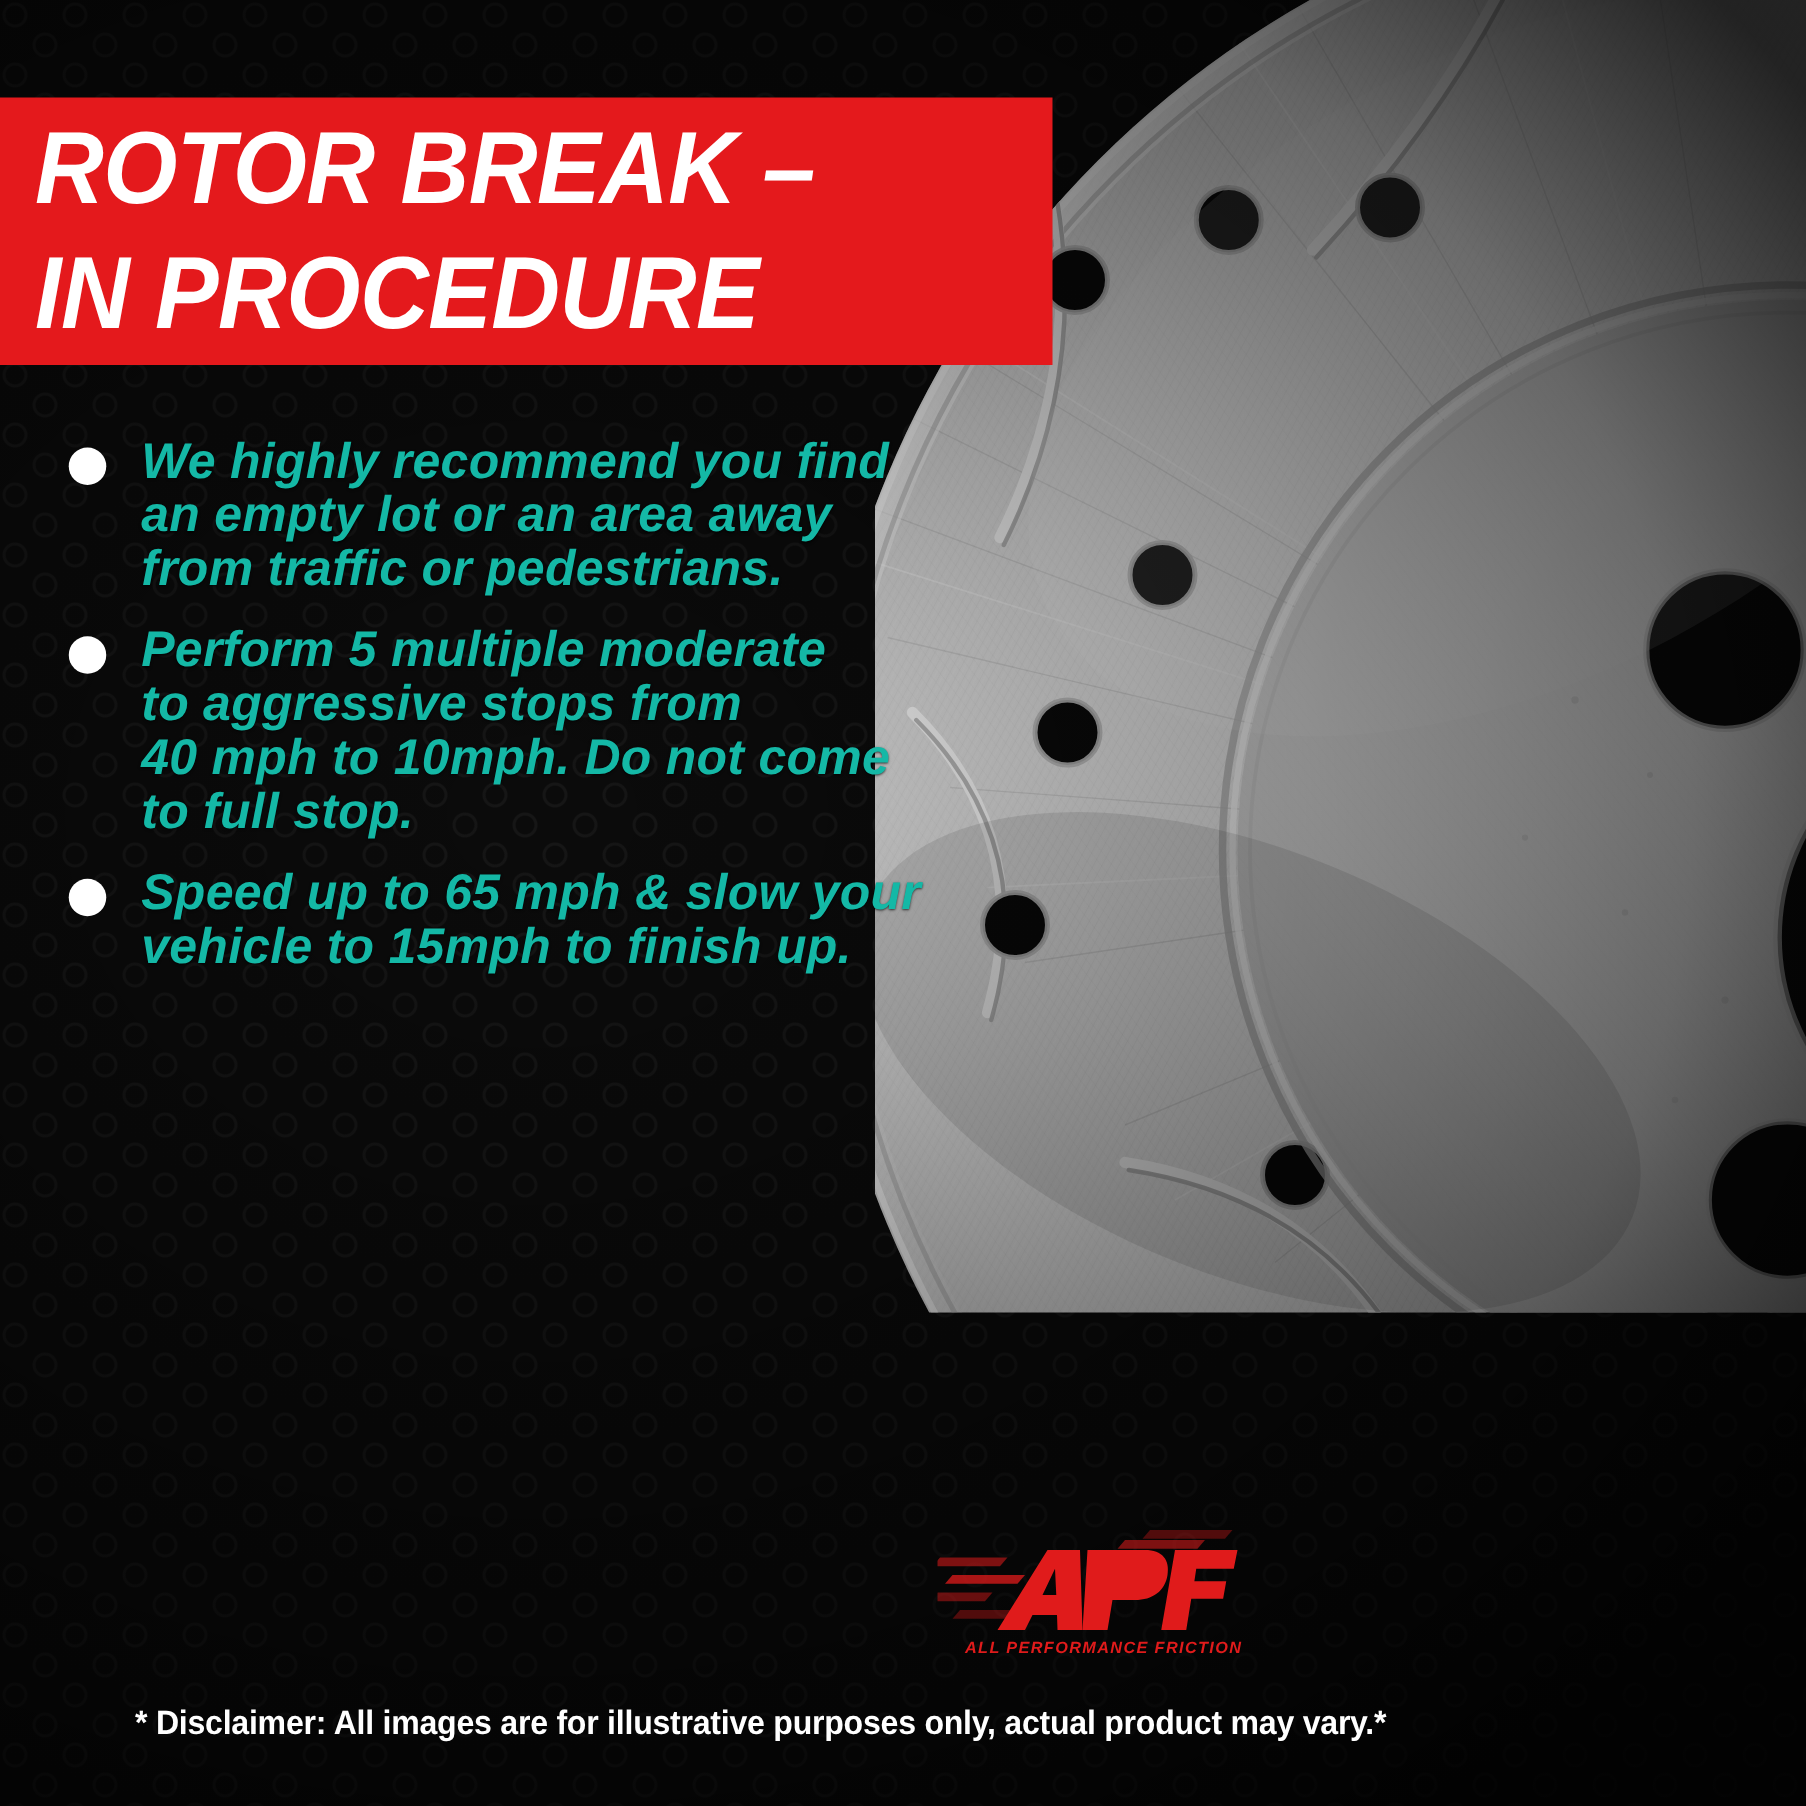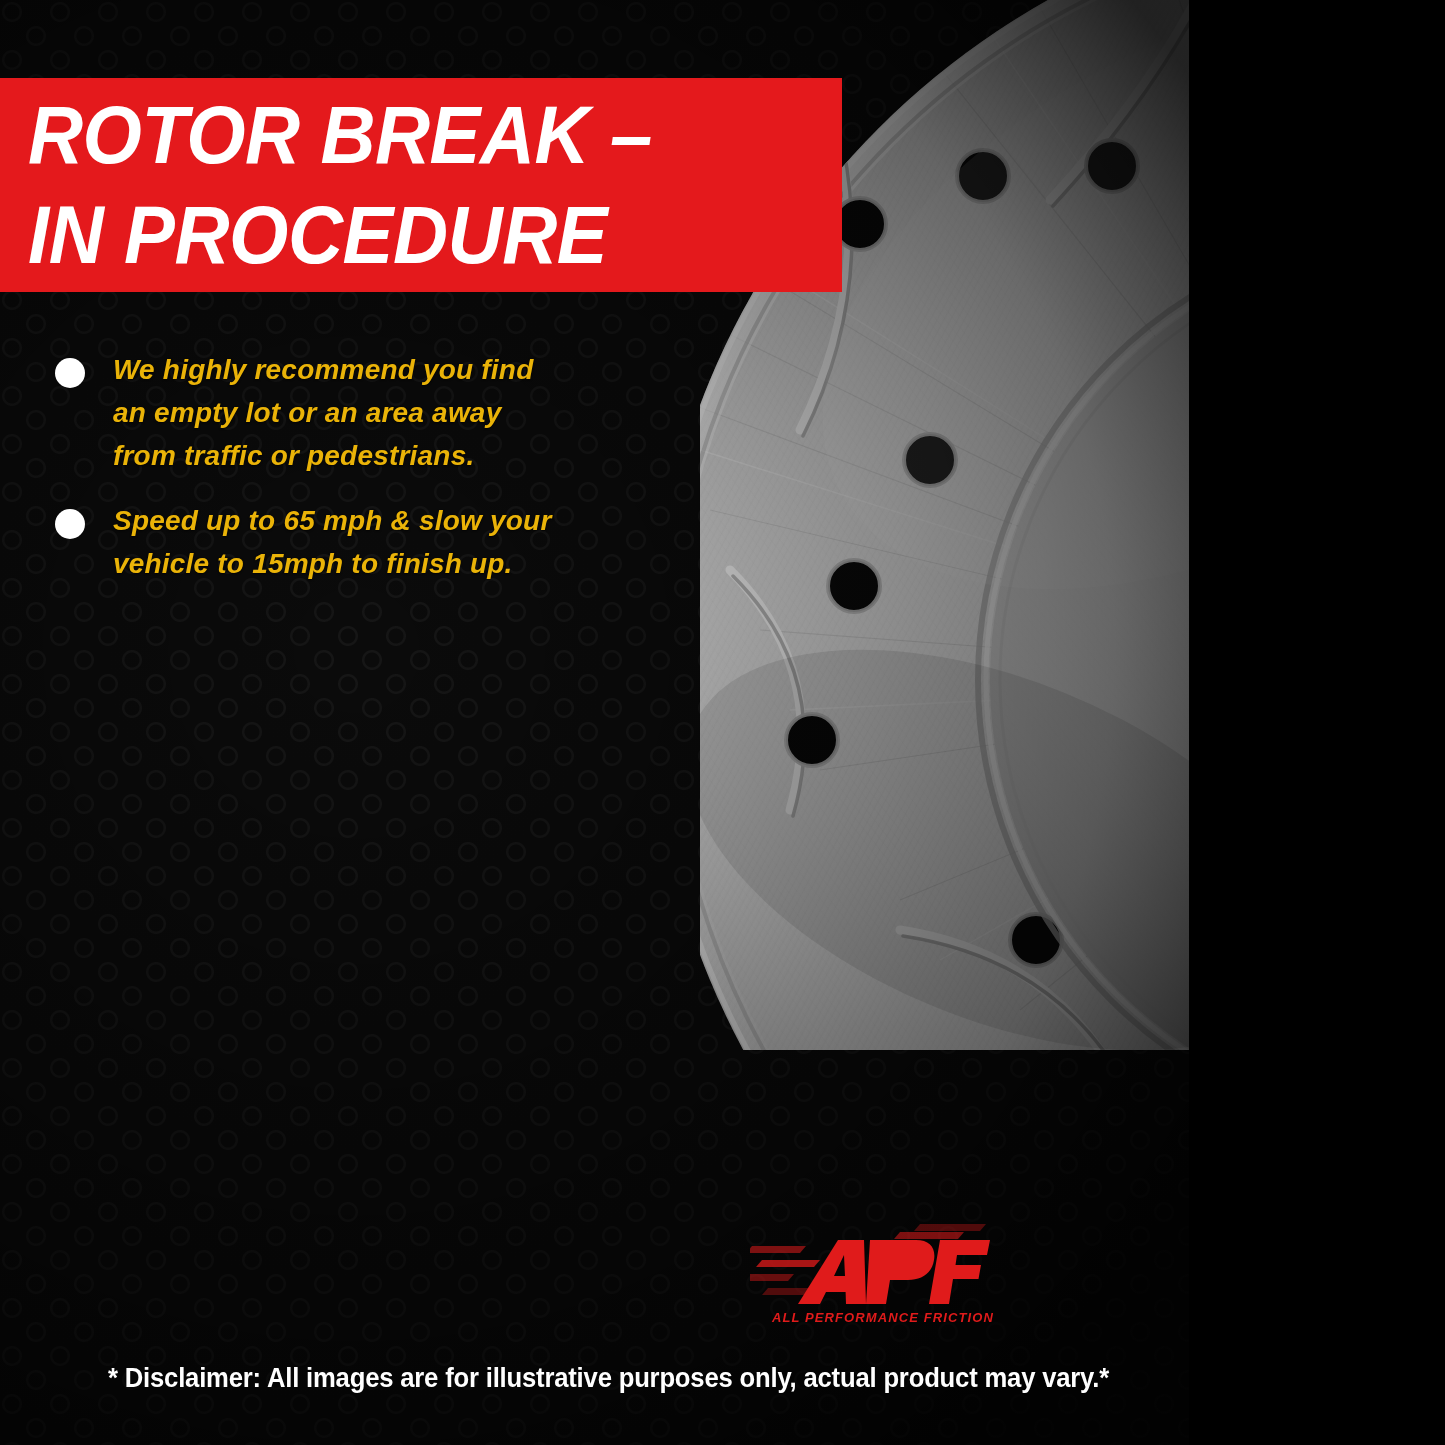--- a/index.html
+++ b/index.html
@@ -6,21 +6,21 @@
   * { margin:0; padding:0; box-sizing:border-box; }
   html, body {
     width:1445px; height:1445px;
     background:#000;
     overflow:hidden;
     font-family:"Liberation Sans", sans-serif;
   }
 
   #page {
     position:relative;
-    width:1189px; height:1445px;
+    width:1445px; height:1445px;
     background:#0a0a0a;
     overflow:hidden;
   }
 
   
   .bg-pattern {
     position:absolute; inset:0;
     background-color:#0b0b0b;
     background-image:
       radial-gradient(circle at 12px 12px, rgba(255,255,255,0.000) 7px, rgba(255,255,255,0.045) 8px, rgba(255,255,255,0.045) 9.5px, rgba(255,255,255,0) 10.5px),
@@ -84,25 +84,25 @@
   .bullet-dot {
     position:absolute;
     left:55px; top:10px;
     width:30px; height:30px;
     border-radius:50%;
     background:#ffffff;
     flex:0 0 auto;
   }
   .bullet-text {
     margin-left:58px;
-    color:#eab308;
+    color:#14b8a6;
     font-family:"Liberation Sans", sans-serif;
     font-weight:bold;
     font-style:italic;
-    font-size:28px;
+    font-size:40px;
     line-height:43px;
     letter-spacing:0.2px;
     white-space:pre-line;
     text-shadow:0 1px 2px rgba(0,0,0,0.7);
   }
 
   
   .apf-logo {
     position:absolute;
     left:750px; top:1222px;
@@ -329,20 +329,27 @@
 
   <div class="bullets">
 
     <div class="bullet-item">
       <span class="bullet-dot"></span>
       <span class="bullet-text">We highly recommend you find
 an empty lot or an area away
 from traffic or pedestrians.</span>
     </div>
 
+    <div class="bullet-item">
+      <span class="bullet-dot"></span>
+      <span class="bullet-text">Perform 5 multiple moderate
+to aggressive stops from
+40 mph to 10mph. Do not come
+to full stop.</span>
+    </div>
 
 
 
 
     <div class="bullet-item">
       <span class="bullet-dot"></span>
       <span class="bullet-text">Speed up to 65 mph &amp; slow your
 vehicle to 15mph to finish up.</span>
     </div>
 

